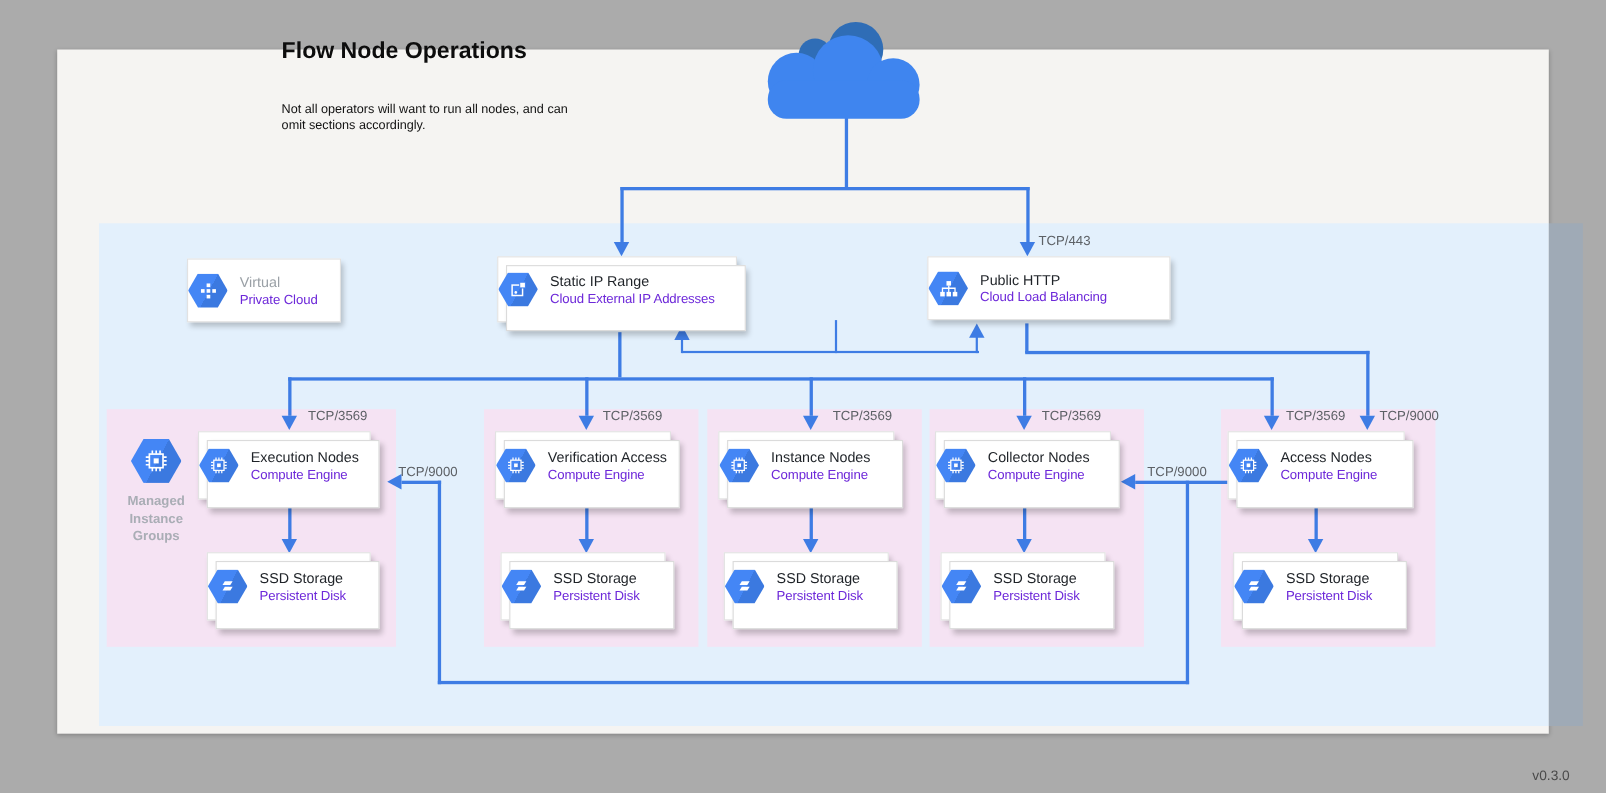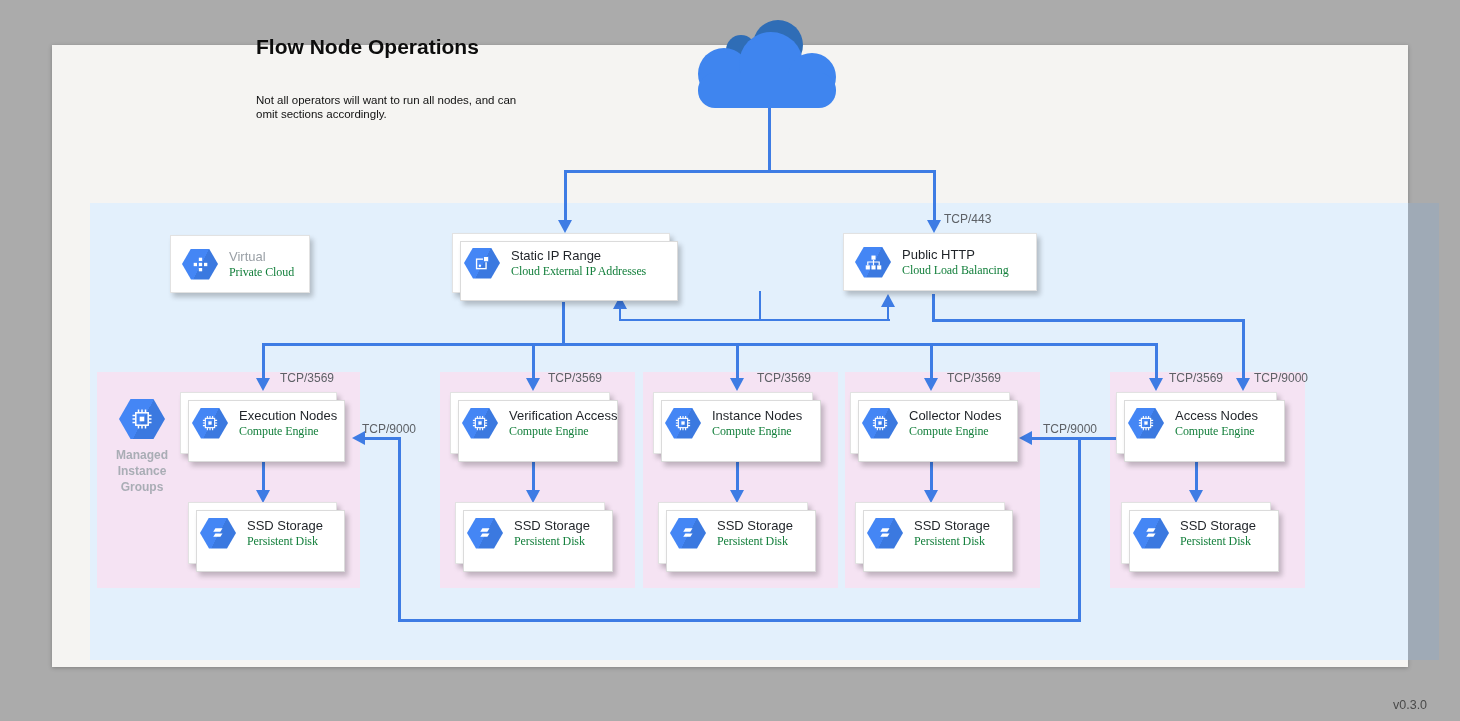--- a/index.html
+++ b/index.html
@@ -25,25 +25,25 @@
   .hl, .vl { position:absolute; background:#3E7CE4; z-index:2; }
   .hl { height:3px; } .vl { width:3px; }
   .hl.thin { height:2px; } .vl.thin { width:2px; }
   .a { position:absolute; width:0; height:0; z-index:2; }
   .a-d { border-left:7px solid transparent; border-right:7px solid transparent; border-top:13px solid #3E7CE4; }
   .a-u { border-left:7px solid transparent; border-right:7px solid transparent; border-bottom:13px solid #3E7CE4; }
   .a-l { border-top:7px solid transparent; border-bottom:7px solid transparent; border-right:13px solid #3E7CE4; }
   .tcp { position:absolute; font-size:12px; color:#5D6166; white-space:nowrap; z-index:2; }
 
   
-  .card { position:absolute; background:#fff; border:1px solid #E2E2E2; display:flex; align-items:center; padding-left:11px; z-index:3; box-shadow:3px 4px 5px rgba(0,0,0,.22); }
+  .card { position:absolute; background:#fff; border:1px solid #E2E2E2; display:flex; align-items:center; padding-left:0; z-index:3; box-shadow:3px 4px 5px rgba(0,0,0,.22); }
   .card.stacked::before { content:""; position:absolute; top:7px; left:7px; right:-9px; bottom:-9px; background:#fff; border:1px solid #DBDBDB; box-shadow:3px 4px 5px rgba(0,0,0,.22); z-index:-1; }
   .card-text { margin-left:11px; min-width:0; }
   .card-title { font-size:13px; line-height:17px; color:#1F2328; white-space:nowrap; }
-  .card-sub { font-size:12px; line-height:15px; color:#15803d; white-space:nowrap; letter-spacing:-0.1px;font-family:Liberation Serif, serif; }
+  .card-sub { font-size:12px; line-height:15px; color:#6d28d9; white-space:nowrap; letter-spacing:-0.1px; }
   .card.muted .card-title { color:#9AA0A6; }
 
   
   .hex { width:36px; height:31px; flex:0 0 36px; background:linear-gradient(118deg,#4486F5 52%,#3B79E0 52%);
          clip-path:polygon(25% 0%,75% 0%,100% 50%,75% 100%,25% 100%,0% 50%);
          display:flex; align-items:center; justify-content:center; }
   .hex.big { width:46px; height:40px; flex:0 0 46px; }
 
   .mig-label { position:absolute; left:100px; top:447px; width:84px; text-align:center; font-size:12px; font-weight:bold; color:#A9ADB5; line-height:16px; white-space:pre-line; z-index:3; }
 
@@ -163,21 +163,21 @@
         <circle cx="8.7" cy="14.9" r="1.5" fill="#fff"></circle>
       </svg>
     </span>
     <span class="card-text">
       <div class="card-title">Static IP Range</div>
       <div class="card-sub">Cloud External IP Addresses</div>
     </span>
   </div>
 
 
-  <div class="card" style="left:843px;top:233px;width:194px;height:58px">
+  <div class="card" style="left:843px;top:233px;width:221px;height:58px">
     <span class="hex">
       <svg viewBox="0 0 24 24" width="19" height="19">
         <g stroke="#fff" stroke-width="1.5" fill="none">
             <path d="M12 8.4v3.2M4.8 15.6v-4.2h14.4v4.2M12 11.4v4.2"></path>
           </g>
         <rect x="9.4" y="3.2" width="5.2" height="5.2" fill="#fff"></rect>
         <rect x="2.2" y="15.6" width="5.2" height="5.2" fill="#fff"></rect>
         <rect x="9.4" y="15.6" width="5.2" height="5.2" fill="#fff"></rect>
         <rect x="16.6" y="15.6" width="5.2" height="5.2" fill="#fff"></rect>
       </svg>

